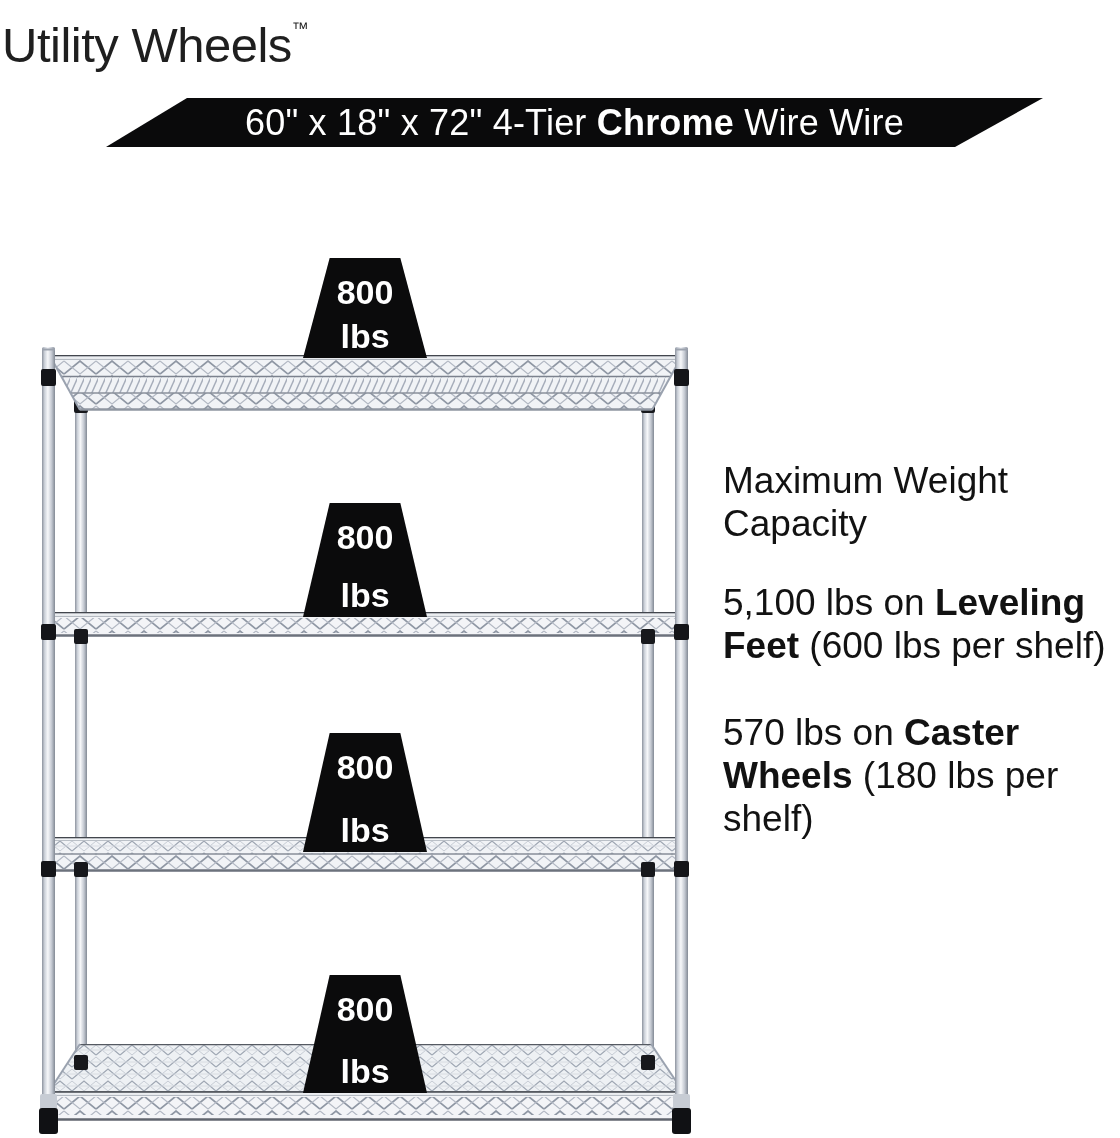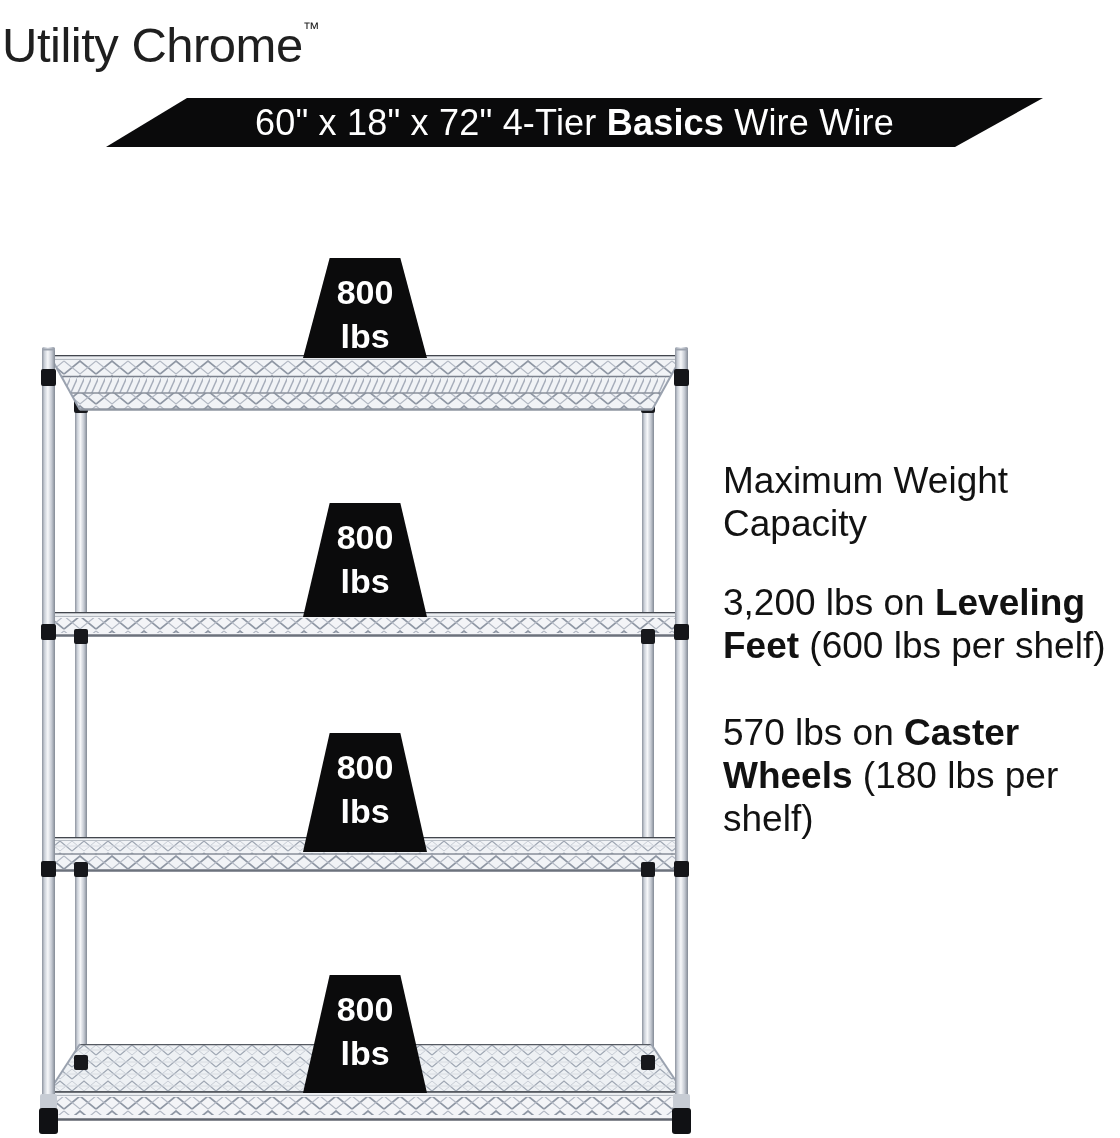--- a/index.html
+++ b/index.html
@@ -23,21 +23,21 @@
     color:#ffffff;font-size:36px;font-weight:400;line-height:49px;
     letter-spacing:0.2px;white-space:nowrap;
   }
   .banner-text b{font-weight:700;}
   
   .rack{position:absolute;left:30px;top:344px;}
   
   .badge{
     position:absolute;left:303px;width:124px;
     clip-path:polygon(21.5% 0,78.5% 0,100% 100%,0 100%);
-    display:flex;flex-direction:column;align-items:center;justify-content:flex-start;
+    display:flex;flex-direction:column;align-items:center;justify-content:space-between;
     padding-top:12px;box-sizing:border-box;
     color:#ffffff;font-weight:700;font-size:34px;line-height:44px;text-align:center;
   }
   .badge span{display:block;}
   .badge.b1{top:258px;height:100px;}
   .badge.b2{top:503px;height:114px;}
   .badge.b3{top:733px;height:119px;}
   .badge.b4{top:975px;height:118px;}
   
   .info{
@@ -46,24 +46,24 @@
   }
   .info h2{
     font-size:37px;line-height:43px;font-weight:400;margin:0 0 36px 0;
   }
   .info p{margin:0 0 44px 0;}
   .info p b{font-weight:700;}
 </style>
 </head>
 <body>
 
-<div class="brand"><span>Utility Chrome</span><sup class="tm">™</sup></div>
+<div class="brand"><span>Utility Wheels</span><sup class="tm">™</sup></div>
 
 <div class="banner" style="background:#0a0a0b">
-  <div class="banner-text"><span>60" x 18" x 72" 4-Tier </span><b>Basics</b><span> Wire Wire</span></div>
+  <div class="banner-text"><span>60" x 18" x 72" 4-Tier </span><b>Chrome</b><span> Wire Wire</span></div>
 </div>
 
 <svg class="rack" width="670" height="794" viewBox="30 344 670 794" xmlns="http://www.w3.org/2000/svg">
   <defs>
     <linearGradient id="pg" x1="0" x2="1" y1="0" y2="0">
       <stop offset="0" stop-color="#8d939e"></stop>
       <stop offset="0.2" stop-color="#ccd1d9"></stop>
       <stop offset="0.45" stop-color="#f7f8fa"></stop>
       <stop offset="0.75" stop-color="#c2c7d0"></stop>
       <stop offset="1" stop-color="#828994"></stop>
@@ -194,15 +194,15 @@
   <span>800</span>
   <span>lbs</span>
 </div>
 <div class="badge b4" style="background:#0b0b0c">
   <span>800</span>
   <span>lbs</span>
 </div>
 
 <div class="info">
   <h2>Maximum Weight Capacity</h2>
-  <p><span>3,200 lbs on </span><b>Leveling Feet</b><span> (600 lbs per shelf)</span></p>
+  <p><span>5,100 lbs on </span><b>Leveling Feet</b><span> (600 lbs per shelf)</span></p>
   <p><span>570 lbs on </span><b>Caster Wheels</b><span> (180 lbs per shelf)</span></p>
 </div>
 
 </body></html>

